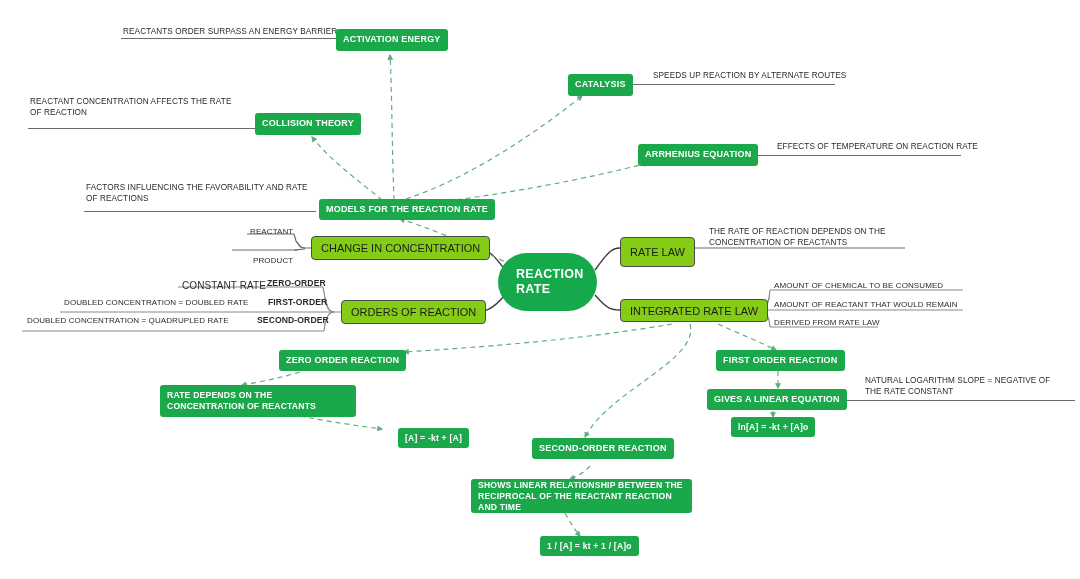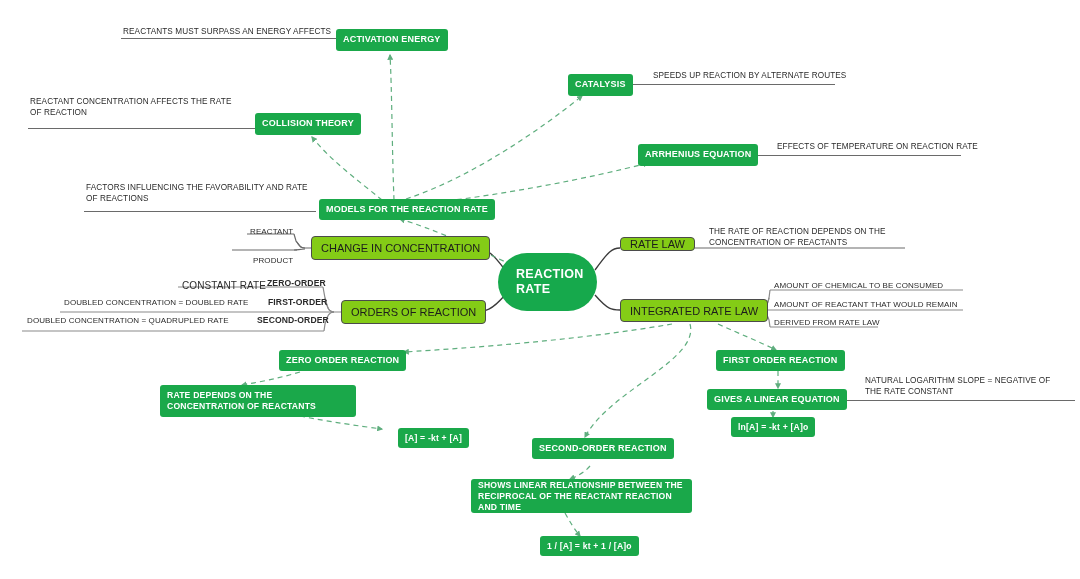--- a/index.html
+++ b/index.html
@@ -154,21 +154,21 @@
     </g>
 
     <defs>
       <marker id="arrGreen" viewBox="0 0 10 10" refX="8" refY="5" markerWidth="5" markerHeight="5" orient="auto-start-reverse">
         <path d="M 0 0 L 10 5 L 0 10 z" fill="#5fae7e"></path>
       </marker>
     </defs>
   </svg>
 
   <div class="leaf" style="left:121px; top:26px; font-size:8.2px;">
-    <span class="txt">REACTANTS MUST SURPASS AN ENERGY AFFECTS</span>
+    <span class="txt">REACTANTS ORDER SURPASS AN ENERGY BARRIER</span>
   </div>
   <div class="rule" style="left:121px; top:38px; width:216px;"></div>
 
   <div class="leaf wrap" style="left:28px; top:96px; width:218px; font-size:8.2px;">
     <span class="txt">REACTANT CONCENTRATION AFFECTS THE RATE OF REACTION</span>
   </div>
   <div class="rule" style="left:28px; top:128px; width:228px;"></div>
 
   <div class="leaf" style="left:651px; top:70px; font-size:8.2px;">
     <span class="txt">SPEEDS UP REACTION BY ALTERNATE ROUTES</span>
@@ -239,21 +239,21 @@
 
   <div class="wnode" style="left:341px; top:300px; height:24px; font-size:11px;">
     <span>ORDERS OF REACTION</span>
   </div>
 
   <div id="central" style="left:498px; top:253px; width:99px; height:58px; font-size:12.5px;">
     <span>REACTION</span>
     <span>RATE</span>
   </div>
 
-  <div class="wnode" style="left:620px; top:237px; height:14px; font-size:11px;">
+  <div class="wnode" style="left:620px; top:237px; height:30px; font-size:11px;">
     <span>RATE LAW</span>
   </div>
 
   <div class="leaf wrap" style="left:707px; top:226px; width:212px; font-size:8.2px;">
     <span class="txt">THE RATE OF REACTION DEPENDS ON THE CONCENTRATION OF REACTANTS</span>
   </div>
 
   <div class="wnode" style="left:620px; top:299px; height:23px; font-size:11px;">
     <span>INTEGRATED RATE LAW</span>
   </div>

